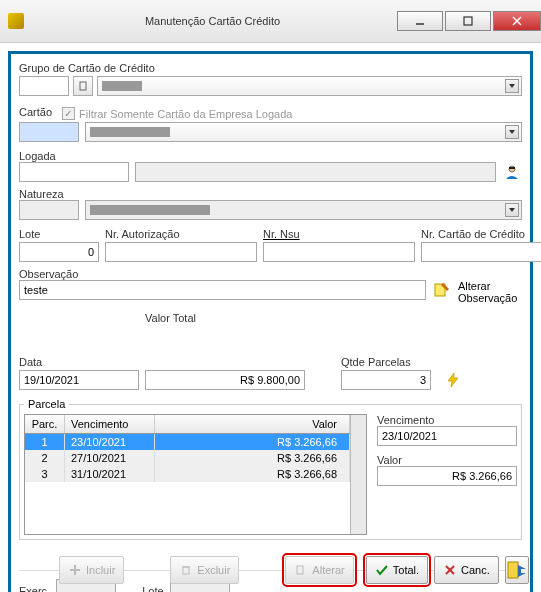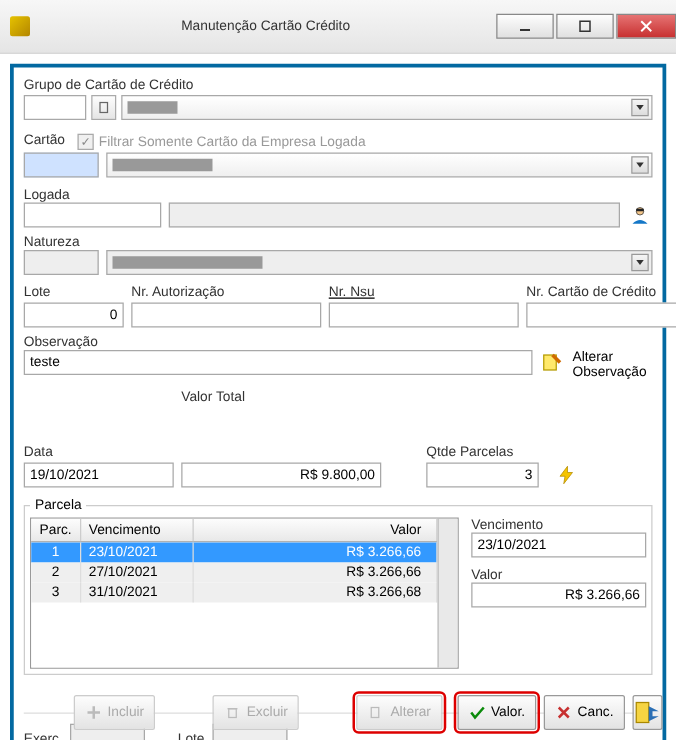--- a/index.html
+++ b/index.html
@@ -290,21 +290,21 @@
         </span>
       <span>Alterar</span>
     </div>
     <div class="spacer"></div>
     <div class="btn red-box">
       <span class="ico">
           <svg viewBox="0 0 12 12" width="12" height="12">
             <path d="M1 6 L4 10 L11 2" fill="none" stroke="#0a8a0a" stroke-width="2"></path>
           </svg>
         </span>
-      <span>Valor.</span>
+      <span>Total.</span>
     </div>
     <div class="btn">
       <span class="ico">
           <svg viewBox="0 0 12 12" width="12" height="12">
             <line x1="2" y1="2" x2="10" y2="10" stroke="#c73030" stroke-width="2"></line>
             <line x1="10" y1="2" x2="2" y2="10" stroke="#c73030" stroke-width="2"></line>
           </svg>
         </span>
       <span>Canc.</span>
     </div>

